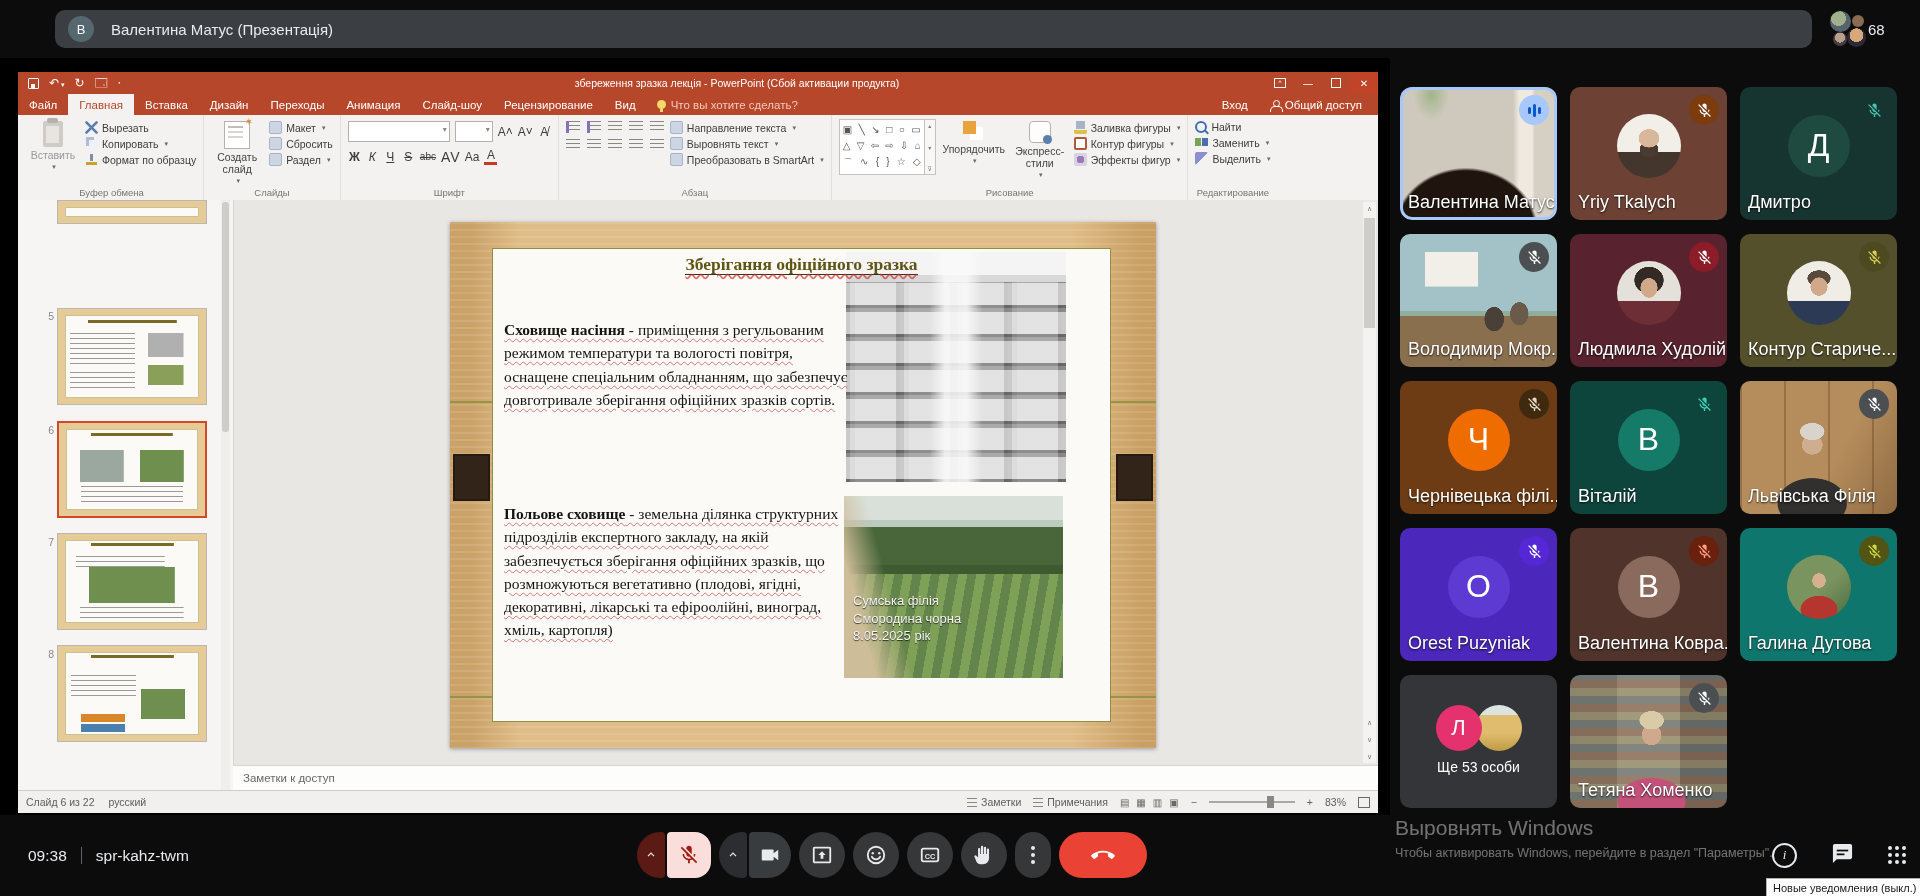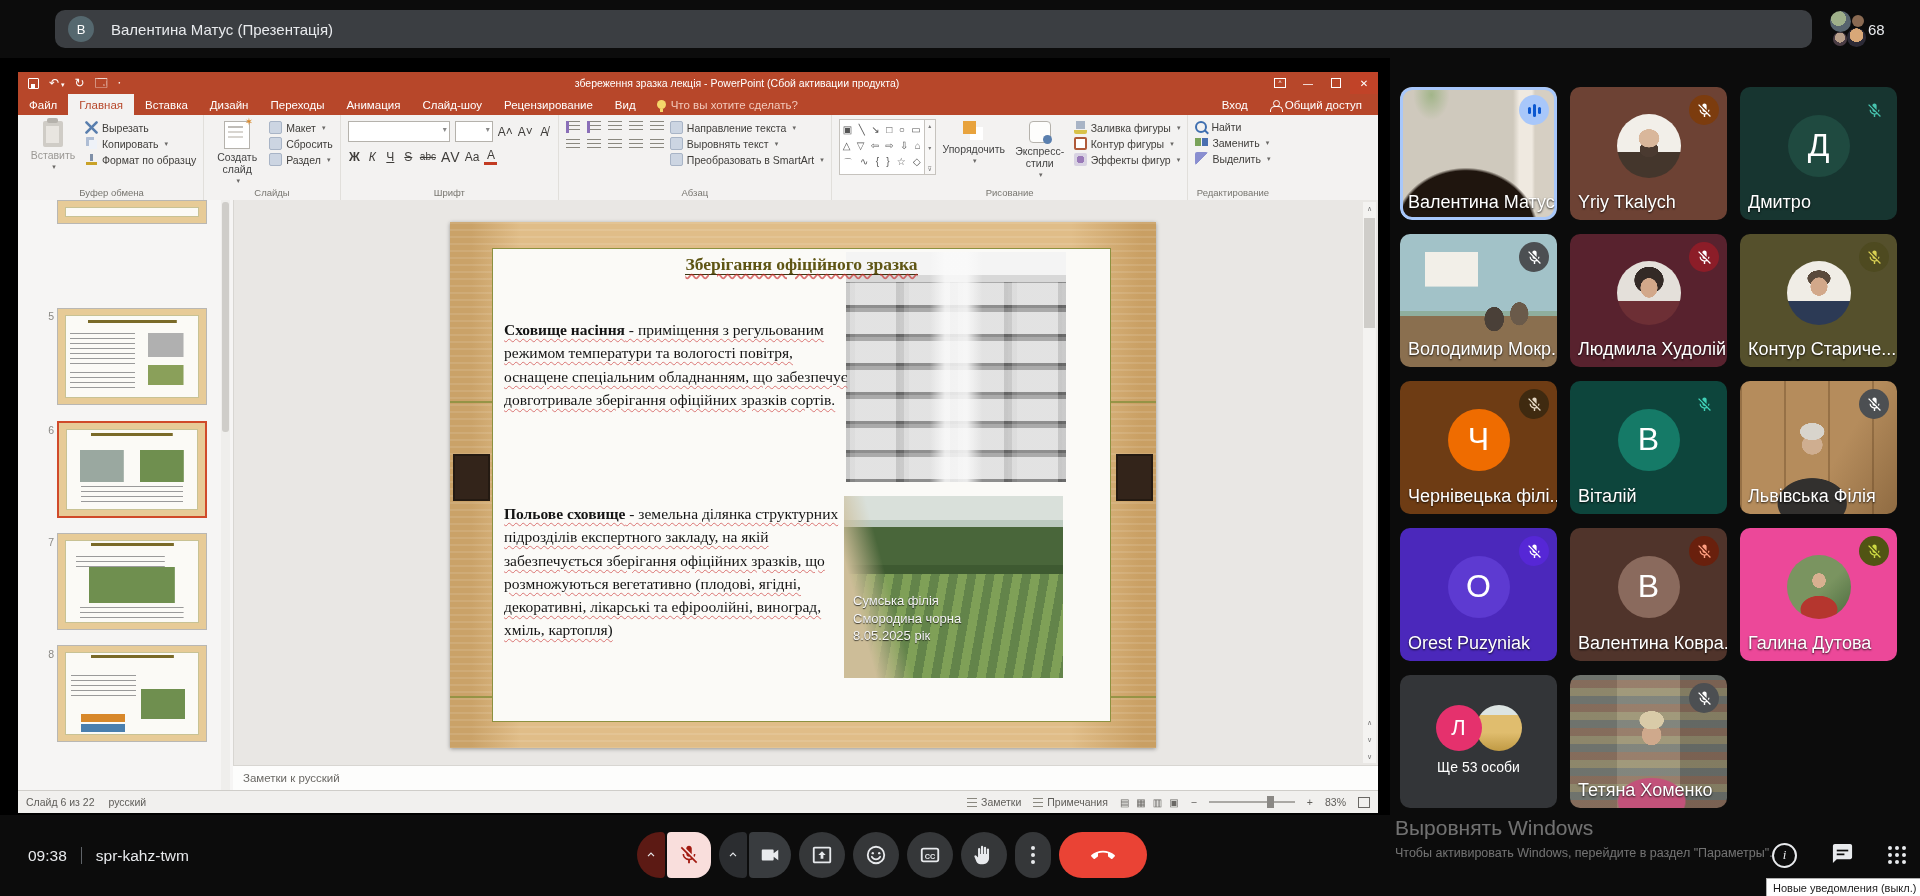--- a/index.html
+++ b/index.html
@@ -547,21 +547,21 @@
         <div class="vscroll">
           <span class="vs-btn" style="top:0">∧</span>
           <span class="vthumb"></span>
           <span class="vs-btn" style="bottom:34px">∧</span>
           <span class="vs-btn" style="bottom:17px">∨</span>
           <span class="vs-btn" style="bottom:0">∨</span>
         </div>
       </div>
 
       <div class="notes">
-        <span class="notes-txt">Заметки к русский</span>
+        <span class="notes-txt">Заметки к доступ</span>
       </div>
 
       <div class="status">
         <span>Слайд 6 из 22</span>
         <span>русский</span>
         <span class="right">
           <span style="display:flex;gap:4px;align-items:center">
               <span class="gly" style="width:10px;height:9px"></span>
               <span>Заметки</span>
             </span>
@@ -676,21 +676,21 @@
     </div>
     <div class="tile k-letter" style="background: rgb(80, 52, 43); --cb: #8a6a5d; --chipbg: #69200d; --chipfg: #ff9e80;">
       <span class="letter-circle">В</span>
       <span class="chip">
           <svg>
             <use href="#i-micoff" xlink:href="#i-micoff"></use>
           </svg>
         </span>
       <span class="tname">Валентина Ковра...</span>
     </div>
-    <div class="tile k-avatar v-woman-outdoor" style="background: #ec4899; padding-left: 37px; --chipbg: #515413; --chipfg: #cdd943;">
+    <div class="tile k-avatar v-woman-outdoor" style="background: #0f766e; padding-left: 37px; --chipbg: #515413; --chipfg: #cdd943;">
       <span class="photo-av a-woman-outdoor"></span>
       <span class="chip">
           <svg>
             <use href="#i-micoff" xlink:href="#i-micoff"></use>
           </svg>
         </span>
       <span class="tname">Галина Дутова</span>
     </div>
     <div class="tile k-more" style="--cb: #e5316d;">
       <span class="more-circles">

